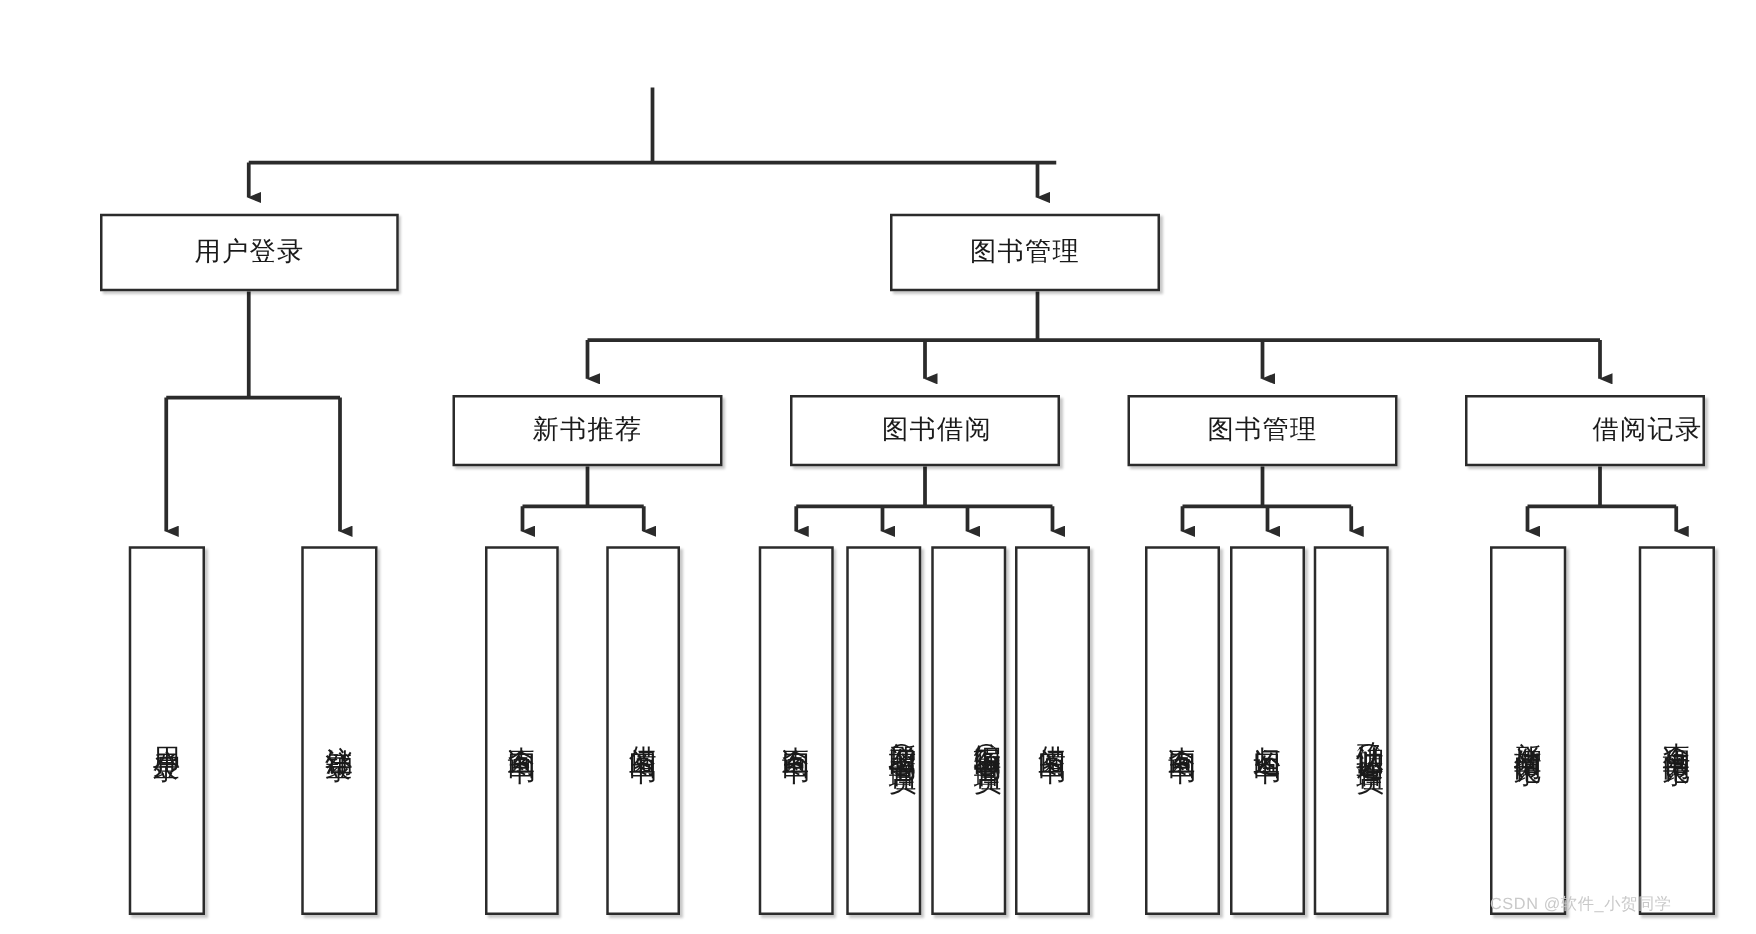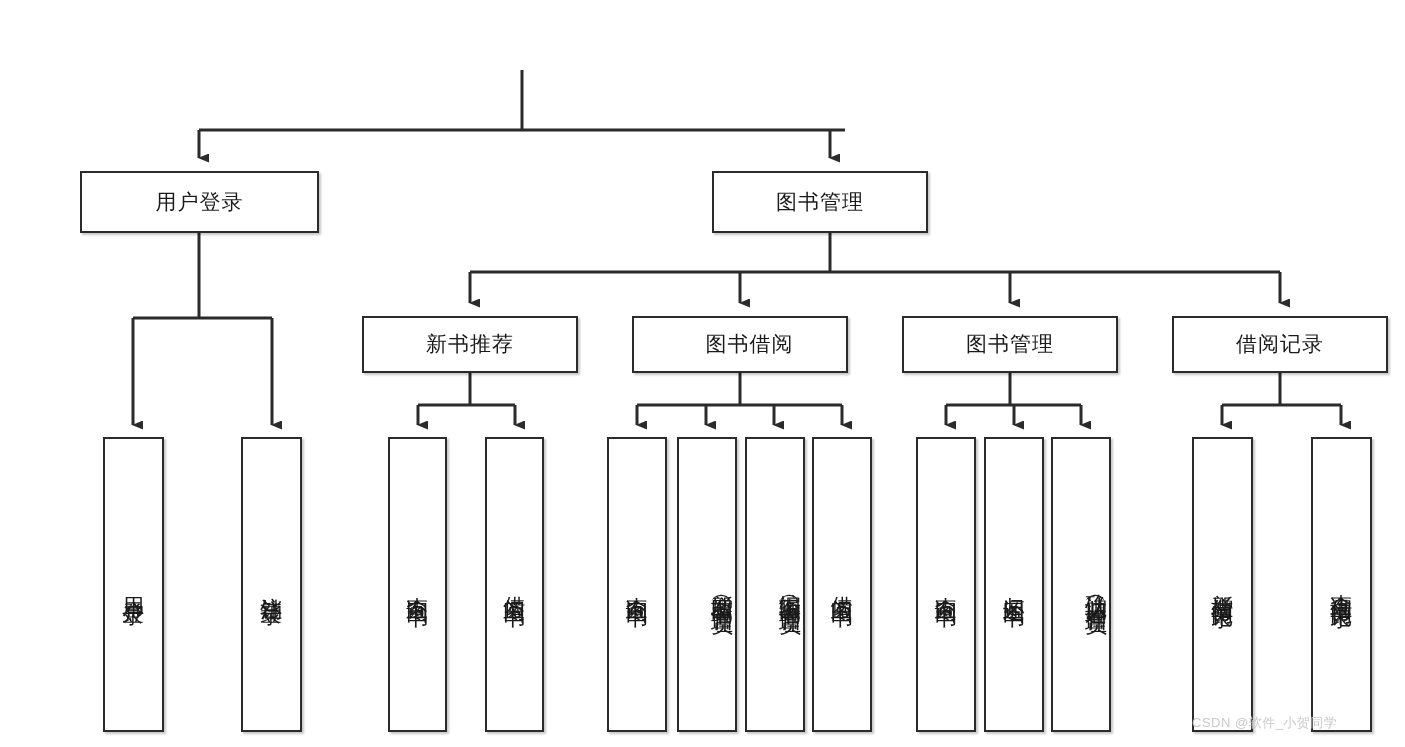--- a/index.html
+++ b/index.html
@@ -125,21 +125,21 @@
 
   <div class="node" style="left:362px; top:316px; width:216px; height:57px;">
     <span>新书推荐</span>
   </div>
   <div class="node" style="left:632px; top:316px; width:216px; height:57px;padding-left:19px;">
     <span>图书借阅</span>
   </div>
   <div class="node" style="left:902px; top:316px; width:216px; height:57px;">
     <span>图书管理</span>
   </div>
-  <div class="node" style="left:1172px; top:316px; width:216px; height:57px;">
+  <div class="node" style="left:1172px; top:316px; width:192px; height:57px;justify-content:flex-end;">
     <span>借阅记录</span>
   </div>
 
   <div class="node vertical midpad" style="left:103px; top:437px; width:61px; height:295px;">
     <span>用户登录</span>
   </div>
   <div class="node vertical midpad" style="left:241px; top:437px; width:61px; height:295px;">
     <span>注销登录</span>
   </div>
 

